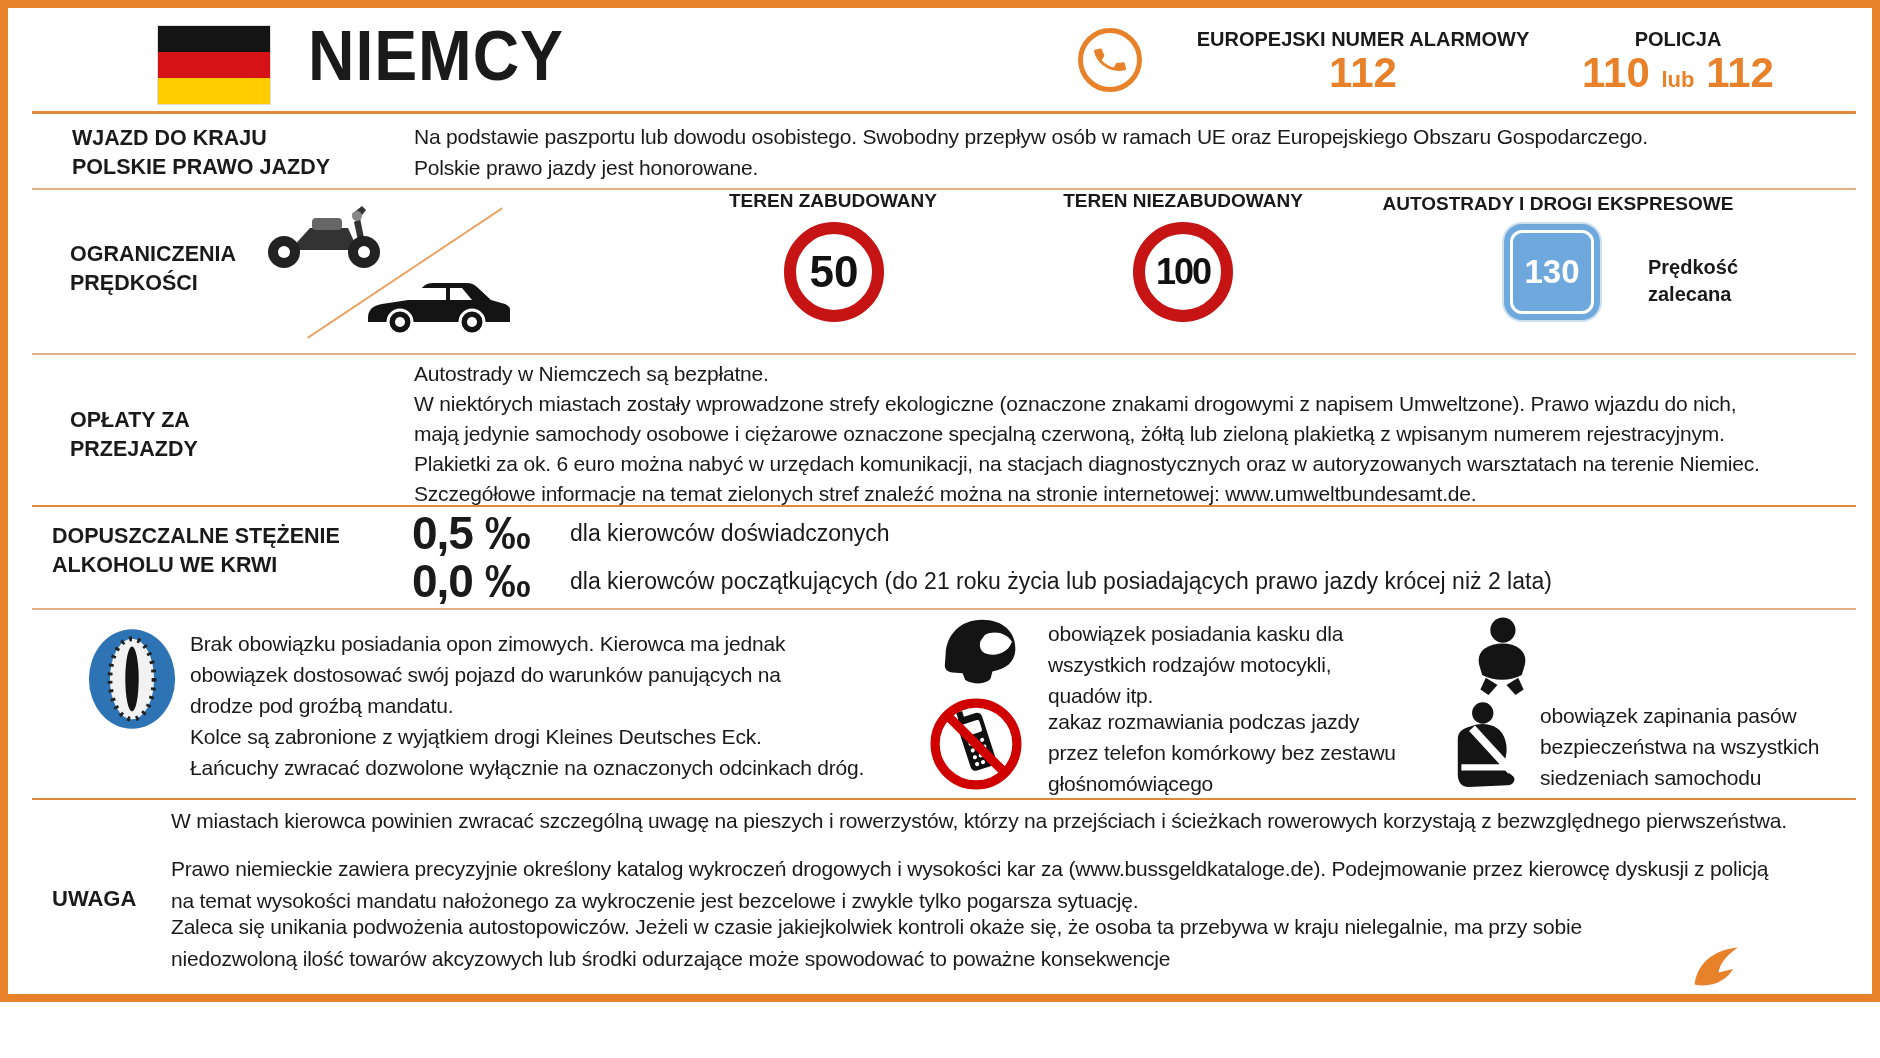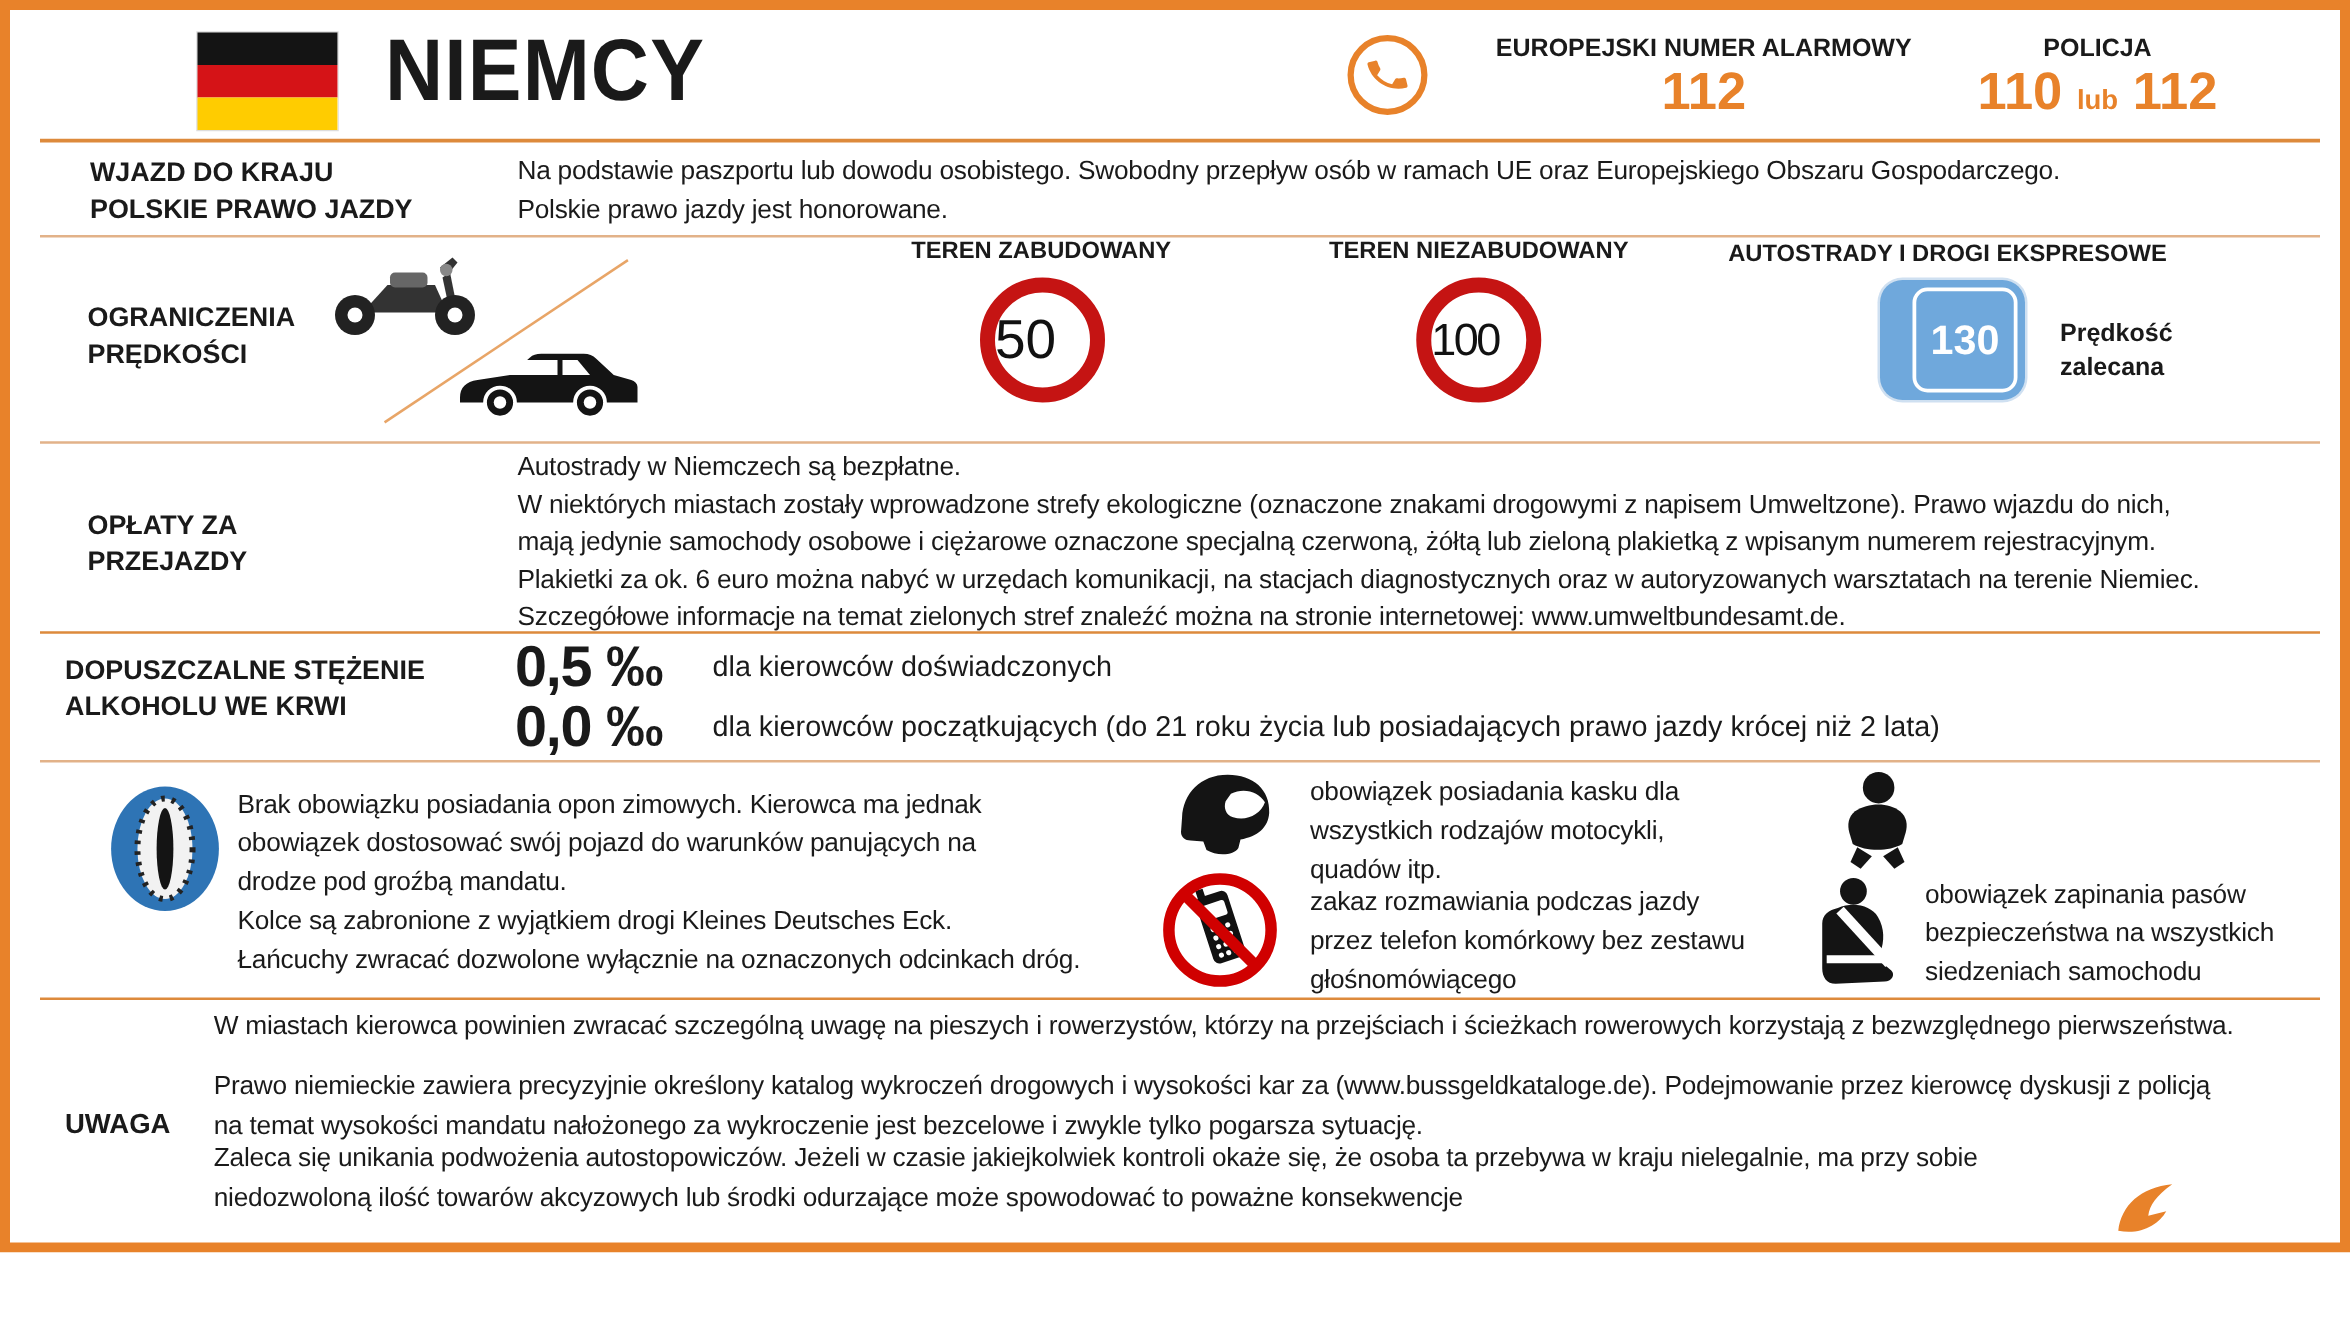--- a/index.html
+++ b/index.html
@@ -29,24 +29,24 @@
   
   .sec-label{font-weight:bold;font-size:21.5px;line-height:29px;}
 
   
   .body-text{font-size:21px;line-height:31px;letter-spacing:-0.2px;}
   .nowrap{white-space:nowrap;}
 
   
   .col-title{font-weight:bold;font-size:19px;text-align:center;}
   .sign-red{width:100px;height:100px;border-radius:50%;background:#fff;border:12px solid #C51413;
-            box-sizing:border-box;display:flex;align-items:center;justify-content:flex-start;
-            font-weight:normal;color:#111;font-size:44px;}
+            box-sizing:border-box;display:flex;align-items:center;justify-content:center;
+            font-weight:bold;color:#111;font-size:44px;}
   .sign-red.narrow{font-size:36px;letter-spacing:-2px;}
-  .sign-blue{width:96px;height:96px;background:#6FA8DC;border-radius:18px;display:flex;align-items:center;justify-content:center;box-shadow:0 0 0 2px #cfe0f1;padding-left:20px;}
+  .sign-blue{width:96px;height:96px;background:#6FA8DC;border-radius:18px;display:flex;align-items:center;justify-content:center;box-shadow:0 0 0 2px #cfe0f1;}
   .sign-blue .inner{width:84px;height:84px;border:3px solid #fff;border-radius:12px;box-sizing:border-box;
                     display:flex;align-items:center;justify-content:center;color:#fff;font-weight:bold;font-size:33px;}
   .diag-line{height:2px;background:#E8A567;transform:rotate(-33.7deg);}
 
   
   .alc-value{font-size:46px;font-weight:bold;letter-spacing:-1px;}
   .alc-desc{font-size:23px;}
 
   
   .logo-text{color:#E8822A;font-weight:bold;font-size:21px;line-height:25px;text-align:center;}

